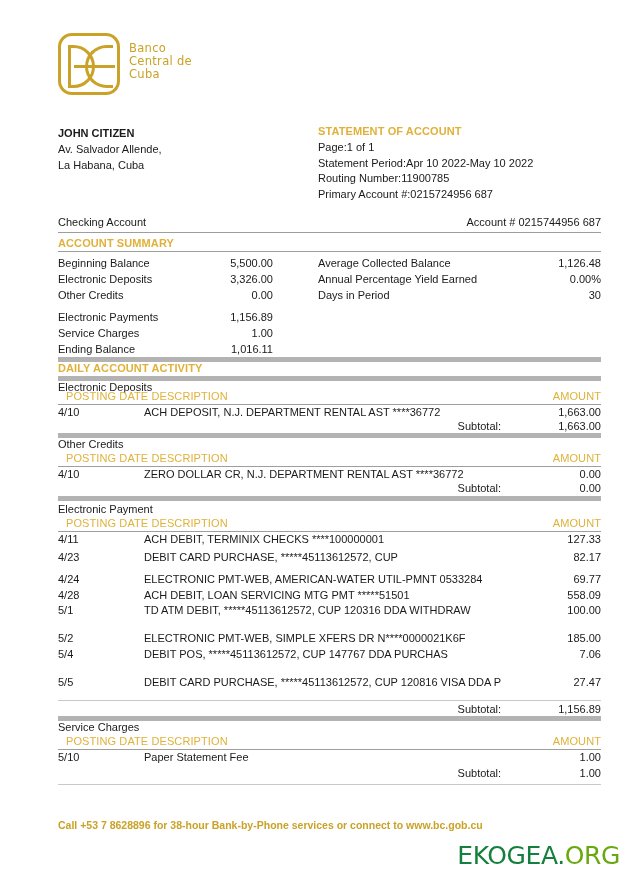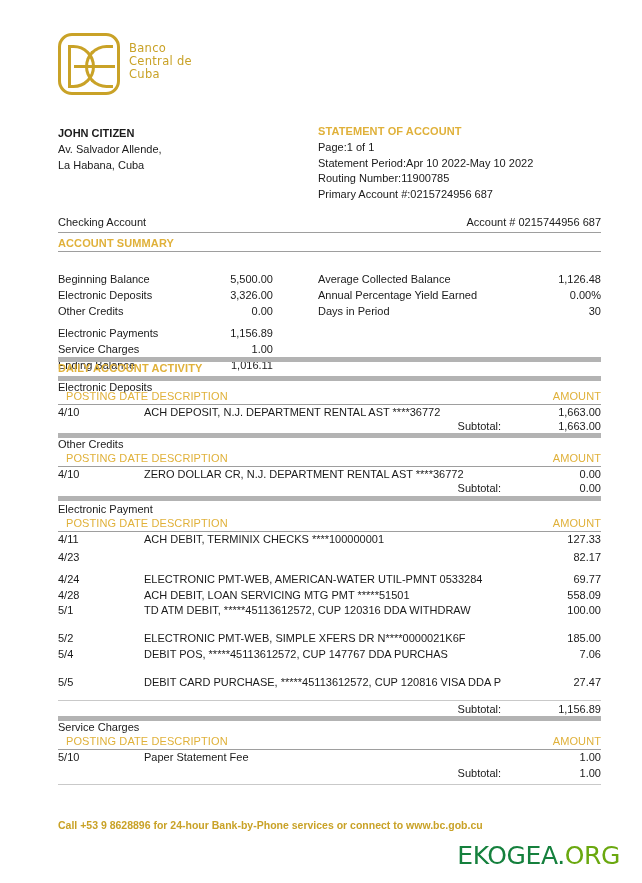--- a/index.html
+++ b/index.html
@@ -158,21 +158,20 @@
     color: #e0b13a;
     font-weight: bold;
     font-size: 11px;
     letter-spacing: 0.1px;
   }
 
   
   .sum-col {
     position: absolute;
     font-size: 11px;
-    margin-top: 16px;
   }
   .sum-row {
     display: flex;
     line-height: 16px;
   }
   .sum-row .lbl { flex: 1 1 auto; white-space: nowrap; }
   .sum-row .amt { flex: 0 0 auto; text-align: right; }
 
   
   .tx-subhead {
@@ -409,20 +408,21 @@
   </div>
   <div class="rule" style="top:531px;"></div>
 
   <div class="tx-row" style="top:533px;">
     <span class="d">4/11</span>
     <span class="desc">ACH DEBIT, TERMINIX CHECKS ****100000001</span>
     <span class="amt">127.33</span>
   </div>
   <div class="tx-row" style="top:551px;">
     <span class="d">4/23</span>
+    <span class="desc">DEBIT CARD PURCHASE, *****45113612572, CUP</span>
     <span class="amt">82.17</span>
   </div>
   <div class="tx-row" style="top:573px;">
     <span class="d">4/24</span>
     <span class="desc">ELECTRONIC PMT-WEB, AMERICAN-WATER UTIL-PMNT 0533284</span>
     <span class="amt">69.77</span>
   </div>
   <div class="tx-row" style="top:589px;">
     <span class="d">4/28</span>
     <span class="desc">ACH DEBIT, LOAN SERVICING MTG PMT *****51501</span>
@@ -466,18 +466,18 @@
     <span class="d">5/10</span>
     <span class="desc">Paper Statement Fee</span>
     <span class="amt">1.00</span>
   </div>
   <div class="sub-row" style="top:767px;">
     <span class="slbl">Subtotal:</span>
     <span class="samt">1.00</span>
   </div>
   <div class="rule" style="top:784px; background:#c9c9c9;"></div>
 
-  <div class="footer-note">Call +53 9 8628896 for 24-hour Bank-by-Phone services or connect to www.bc.gob.cu</div>
+  <div class="footer-note">Call +53 7 8628896 for 38-hour Bank-by-Phone services or connect to www.bc.gob.cu</div>
   <div class="watermark">
     <span class="wm-a">EKOGEA.</span><span class="wm-b">ORG</span>
   </div>
 
 </div>
 
 </body></html>

